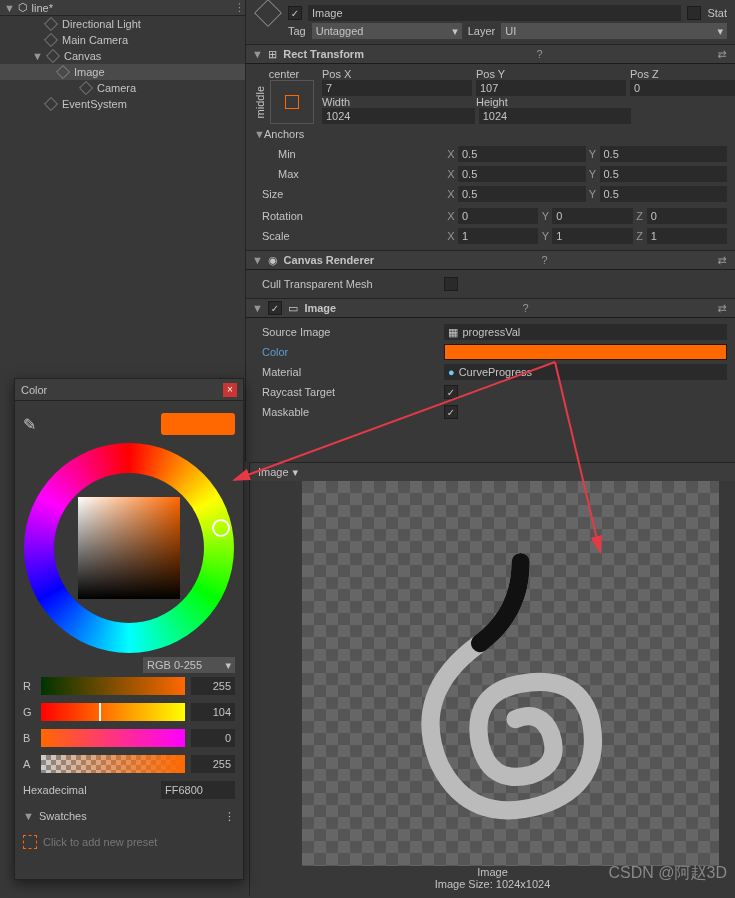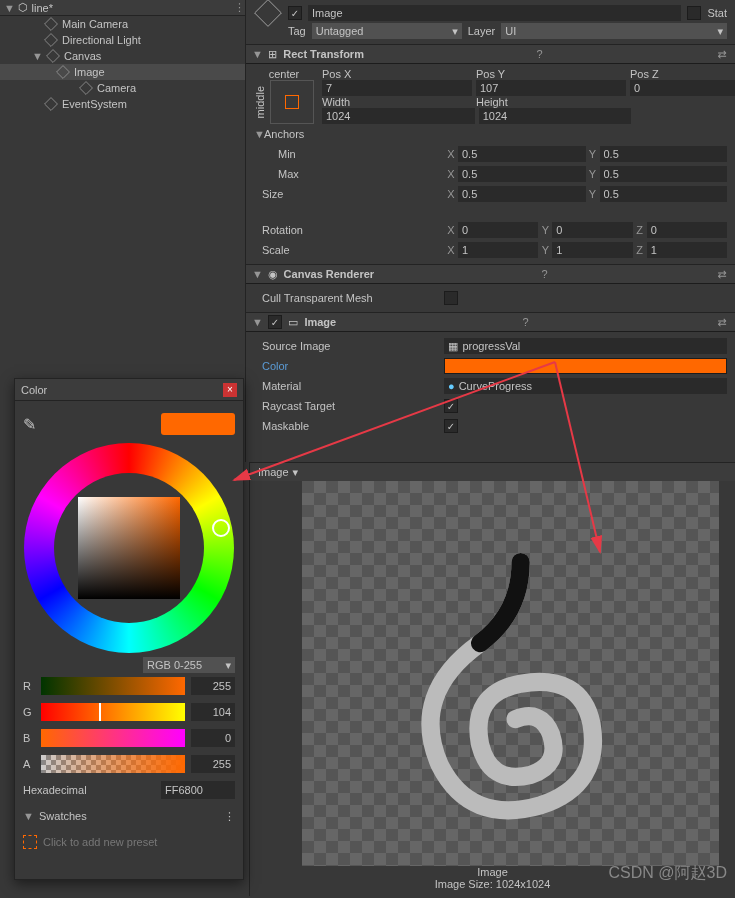--- a/index.html
+++ b/index.html
@@ -65,25 +65,25 @@
 
 <div class="panel hierarchy">
   <div class="h-row header">
     <span class="arrow">▼</span>
     <span>⬡</span>
     <span>line*</span>
     <span style="margin-left:auto;color:#969696">⋮</span>
   </div>
   <div class="h-row" style="padding-left:44px">
       <span class="ico cube"></span>
+      <span>Directional Light</span>
+    </div>
+  <div class="h-row" style="padding-left:44px">
+      <span class="ico cube"></span>
       <span>Main Camera</span>
-    </div>
-  <div class="h-row" style="padding-left:44px">
-      <span class="ico cube"></span>
-      <span>Directional Light</span>
     </div>
   <div class="h-row" style="padding-left:32px">
       <span class="arrow">▼</span>
       <span class="ico cube"></span>
       <span>Canvas</span>
     </div>
   <div class="h-row sel" style="padding-left:56px">
       <span class="ico cube"></span>
       <span>Image</span>
     </div>
@@ -180,21 +180,21 @@
         <span class="lbl-s">Y</span>
         <input class="input" value="0.5" style="">
       </div>
     <div class="prop-row">
         <span class="prop-label">Size</span>
         <span class="lbl-s">X</span>
         <input class="input" value="0.5" style="">
         <span class="lbl-s">Y</span>
         <input class="input" value="0.5" style="">
       </div>
-    <div class="prop-row" style="margin-top:16px">
+    <div class="prop-row" style="margin-top:2px">
         <span class="prop-label">Rotation</span>
         <span class="lbl-s">X</span>
         <input class="input" value="0" style="">
         <span class="lbl-s">Y</span>
         <input class="input" value="0" style="">
         <span class="lbl-s">Z</span>
         <input class="input" value="0" style="">
       </div>
     <div class="prop-row">
         <span class="prop-label">Scale</span>

